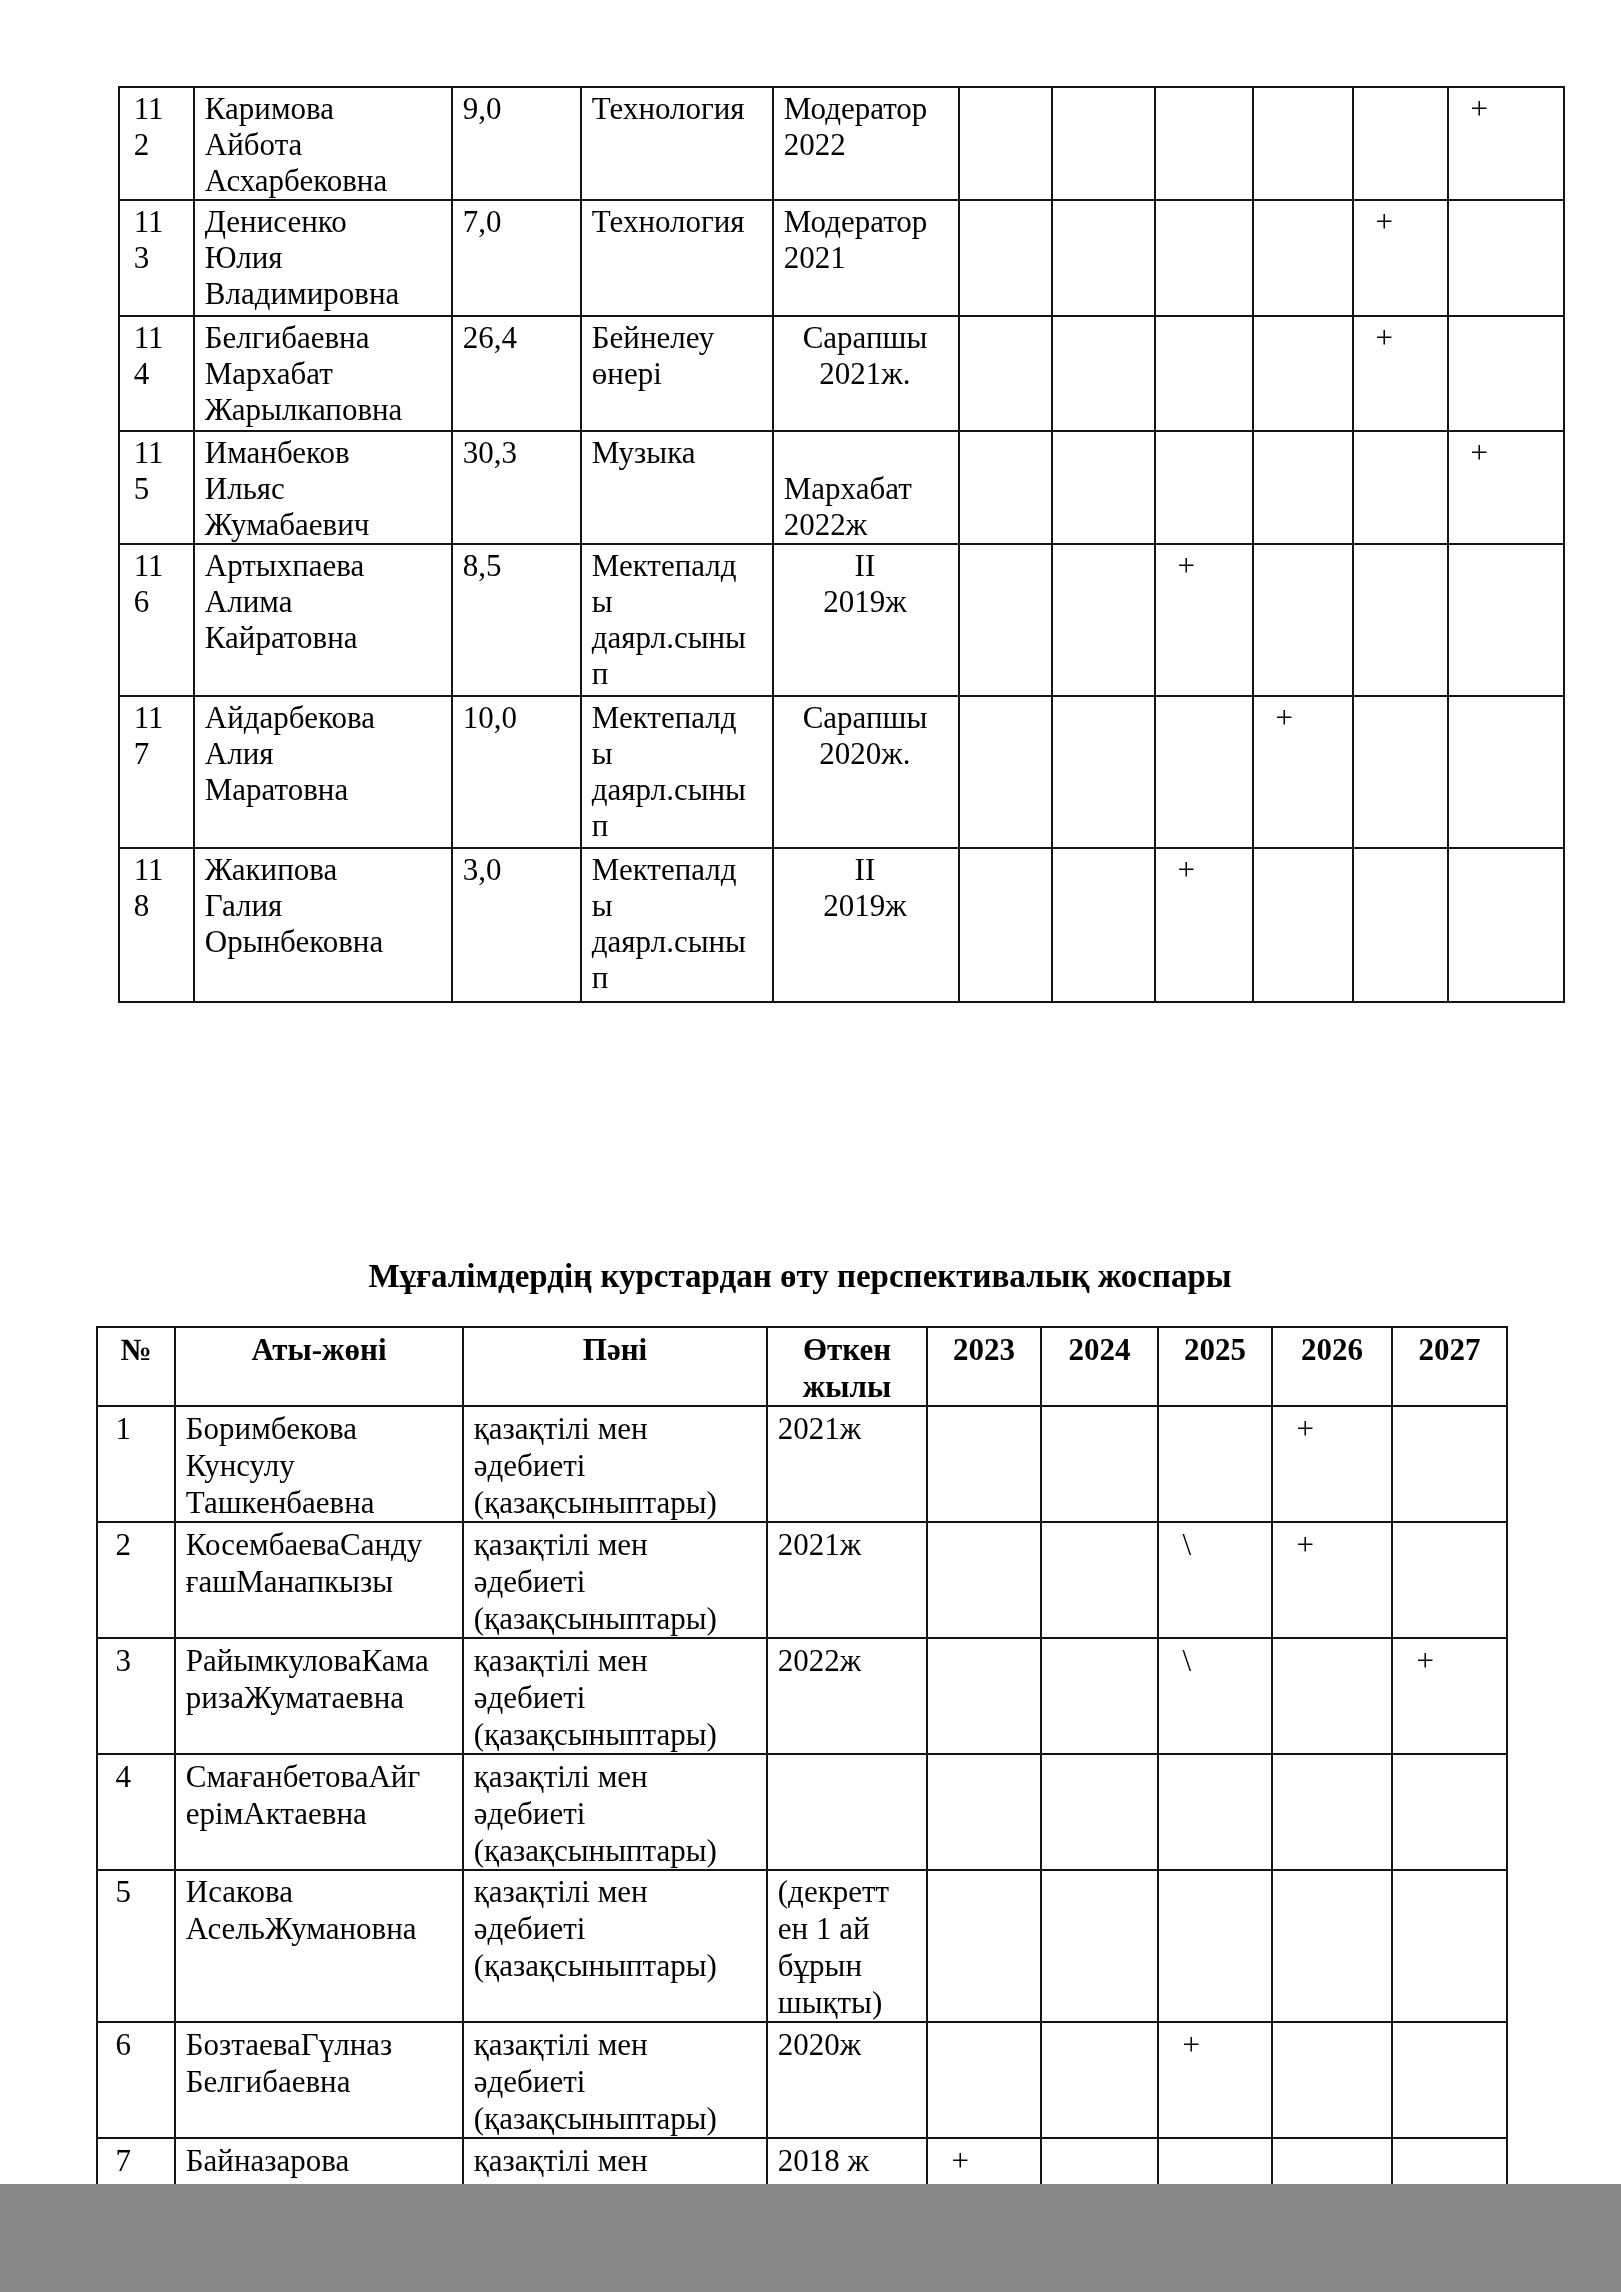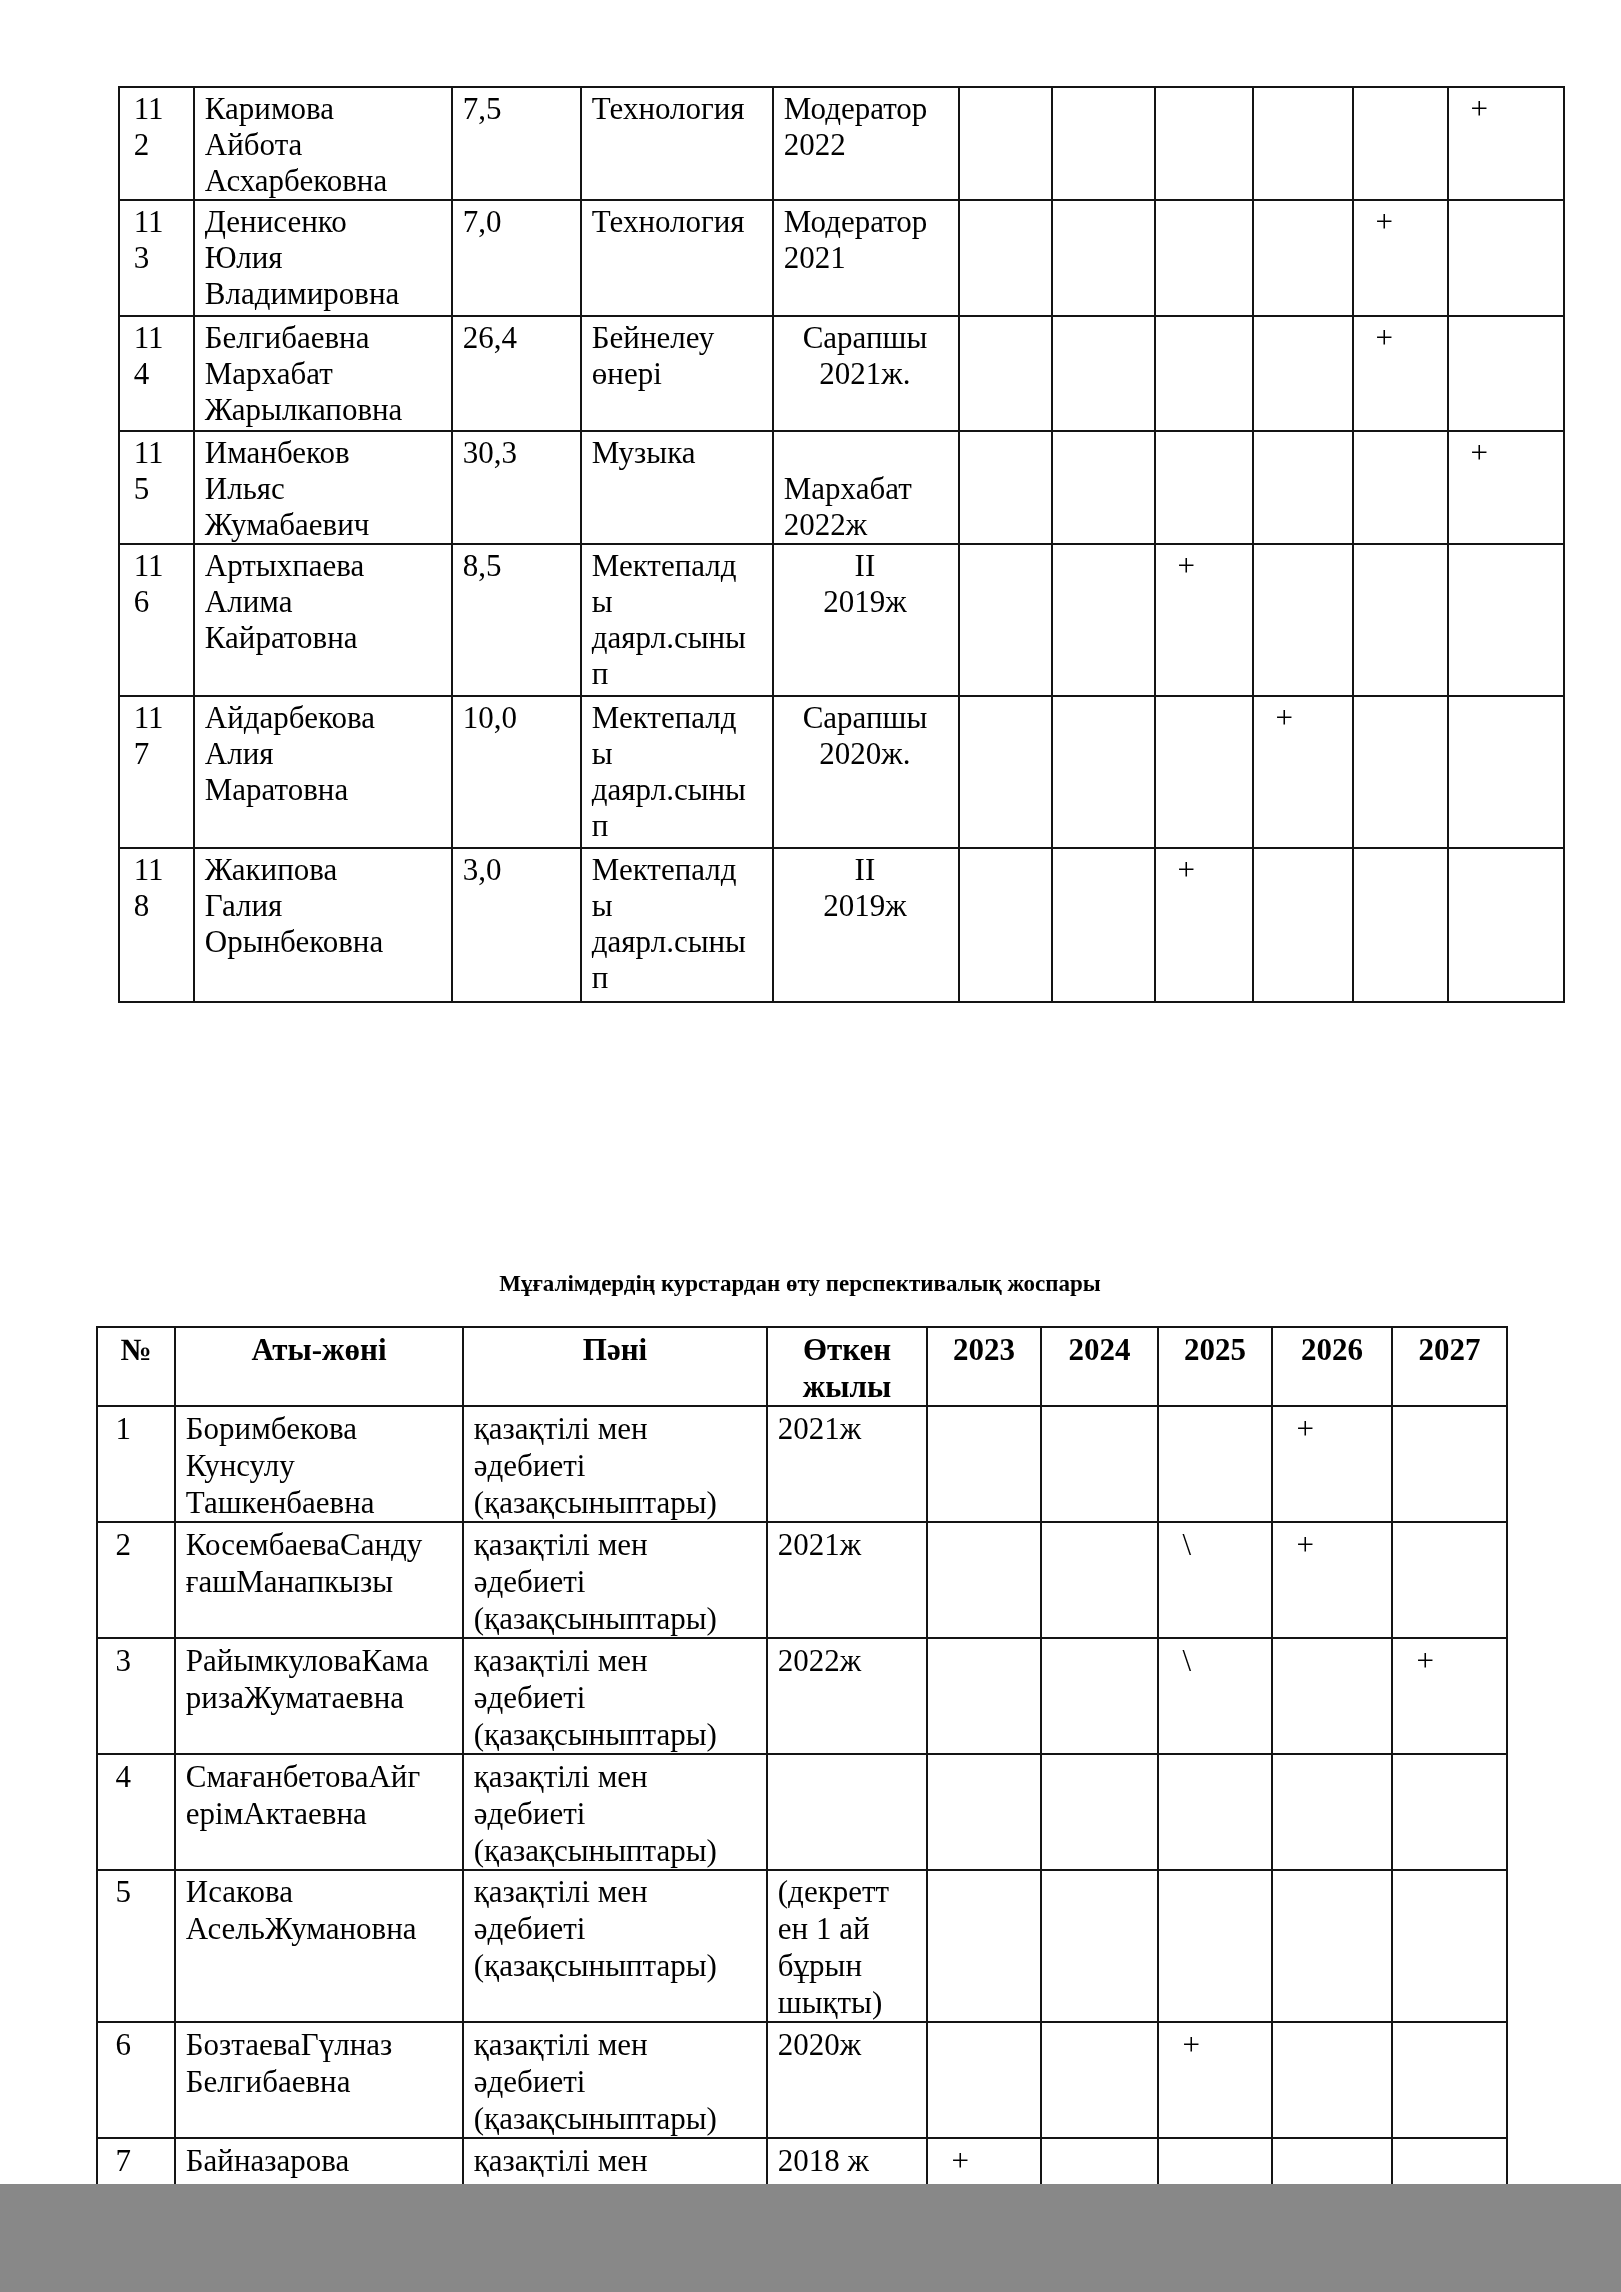--- a/index.html
+++ b/index.html
@@ -37,23 +37,22 @@
     text-align:center;
     padding-left:3.9px;padding-right:3.9px;
   }
   td.center{text-align:center;padding-left:3.9px;padding-right:6px;}
   
   .doc-title{
     position:absolute;
     left:96px;top:1259px;width:1408px;
     text-align:center;
     font-weight:bold;
-    font-size:23px;
+    font-size:33px;
     line-height:34px;
-    margin-top:8px;
   }
 </style>
 </head>
 <body>
 
 <div class="page">
 
   <table class="t-top">
     <colgroup>
         <col style="width: 75px;">
@@ -68,21 +67,21 @@
         <col style="width: 95px;">
         <col style="width: 116px;">
       </colgroup>
     <tbody>
         <tr style="height: 107px;">
           <td class="numcell">11
 2</td>
           <td>Каримова
 Айбота
 Асхарбековна</td>
-          <td>7,5</td>
+          <td>9,0</td>
           <td>Технология</td>
           <td>Модератор
 2022</td>
           <td class="markcell"></td>
           <td class="markcell"></td>
           <td class="markcell"></td>
           <td class="markcell"></td>
           <td class="markcell"></td>
           <td class="markcell">+</td>
         </tr>

